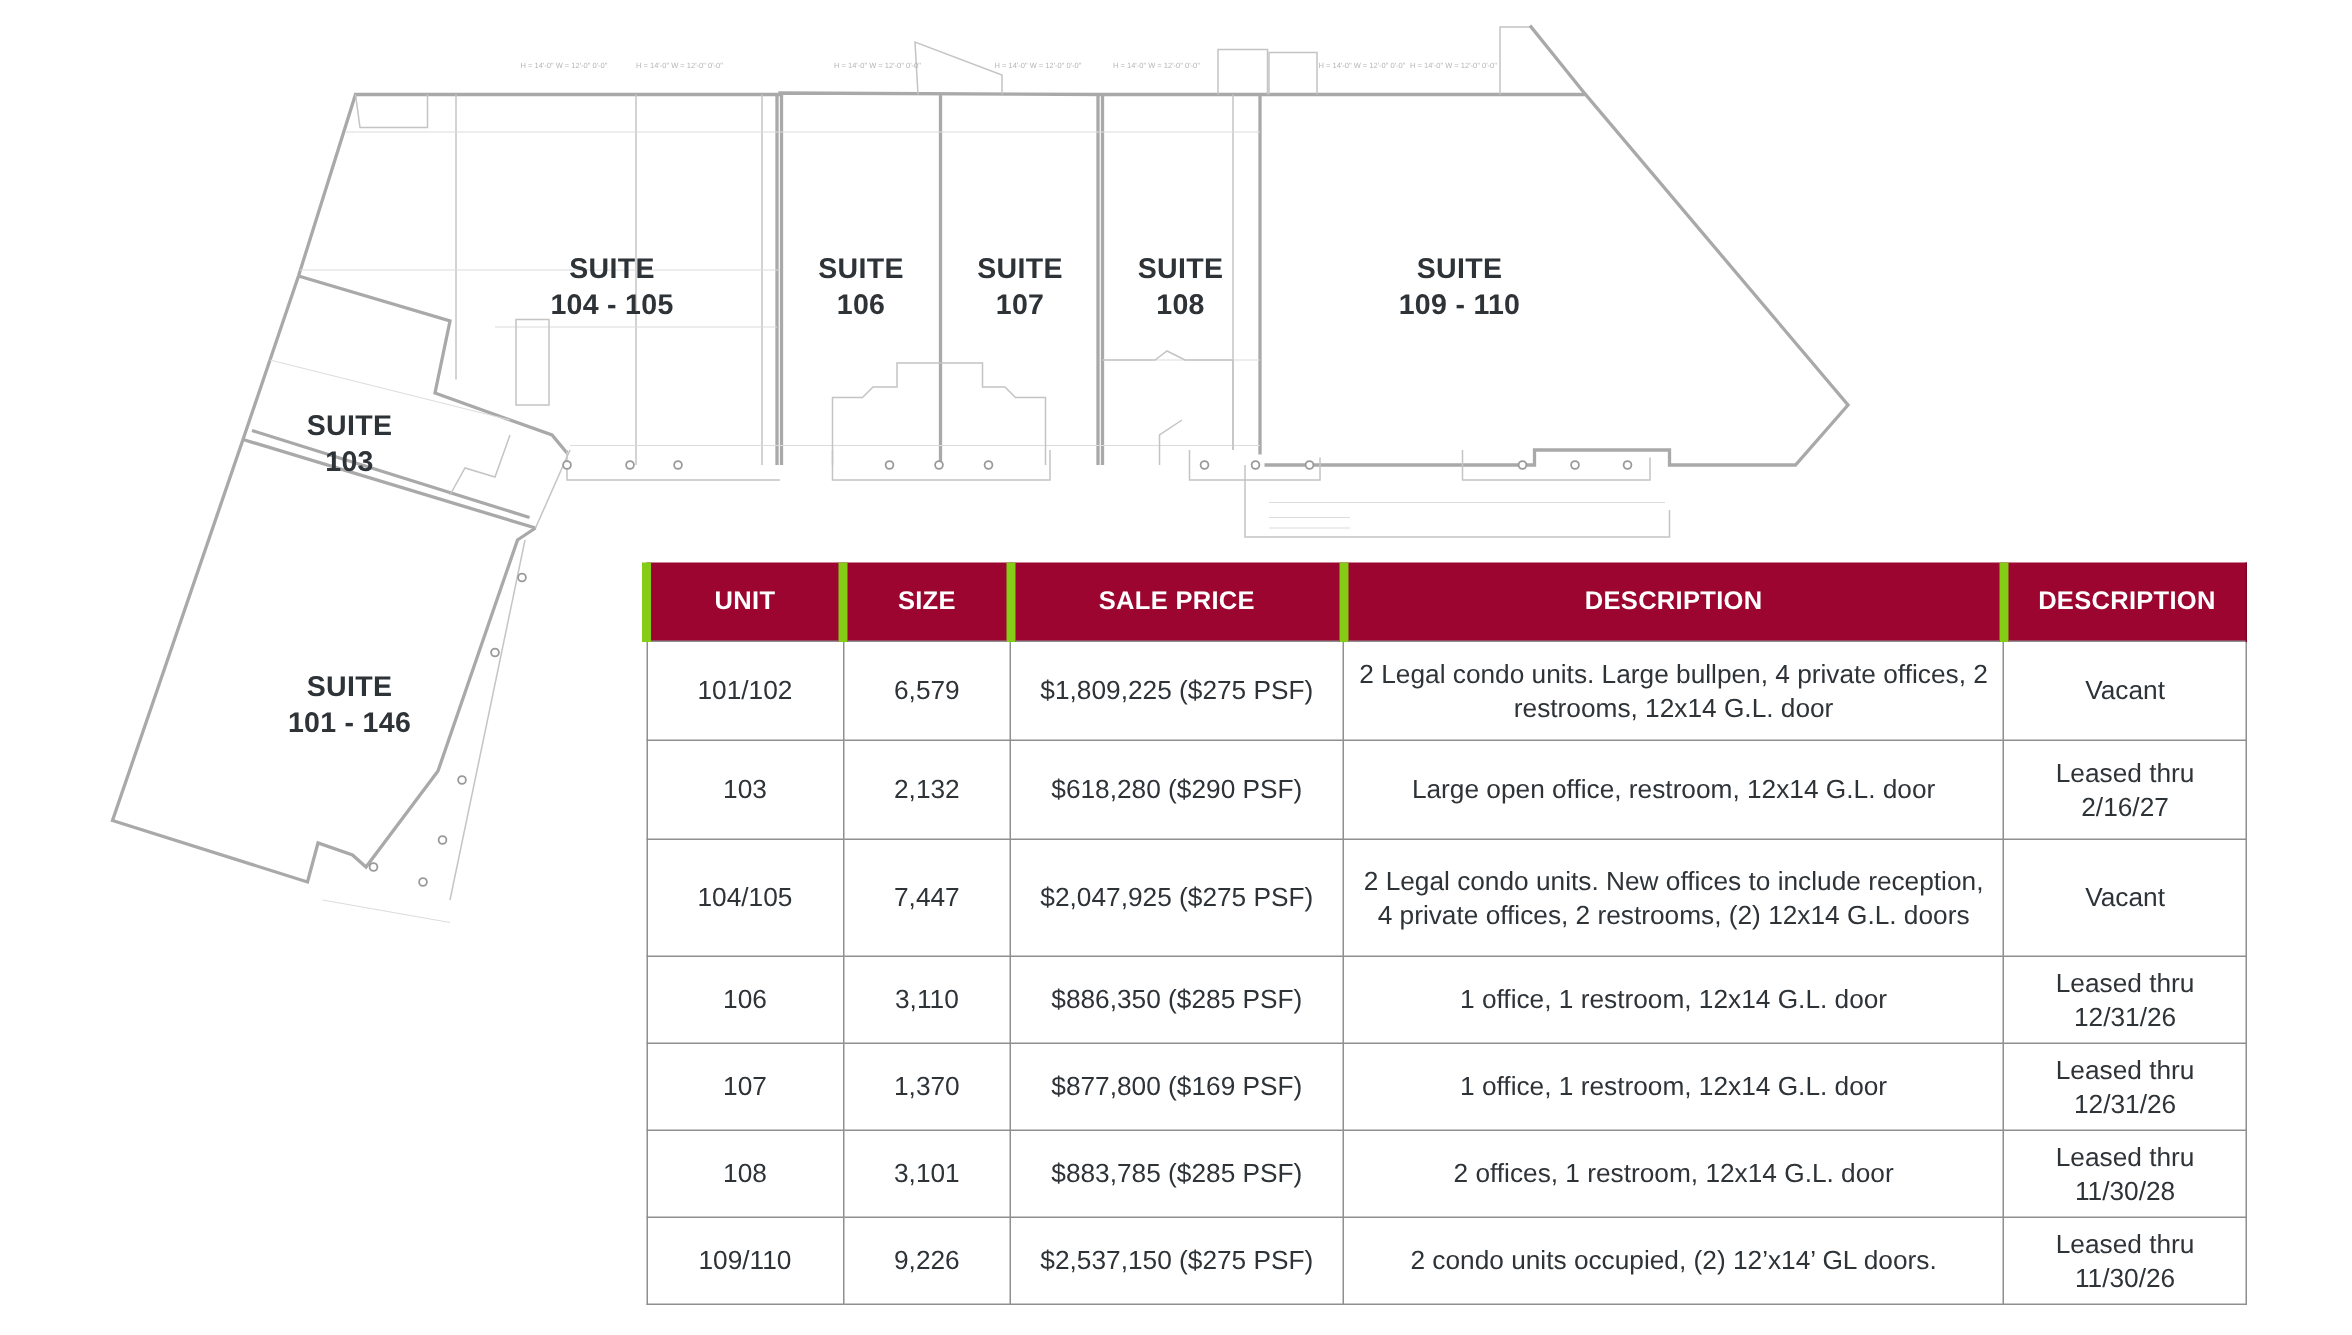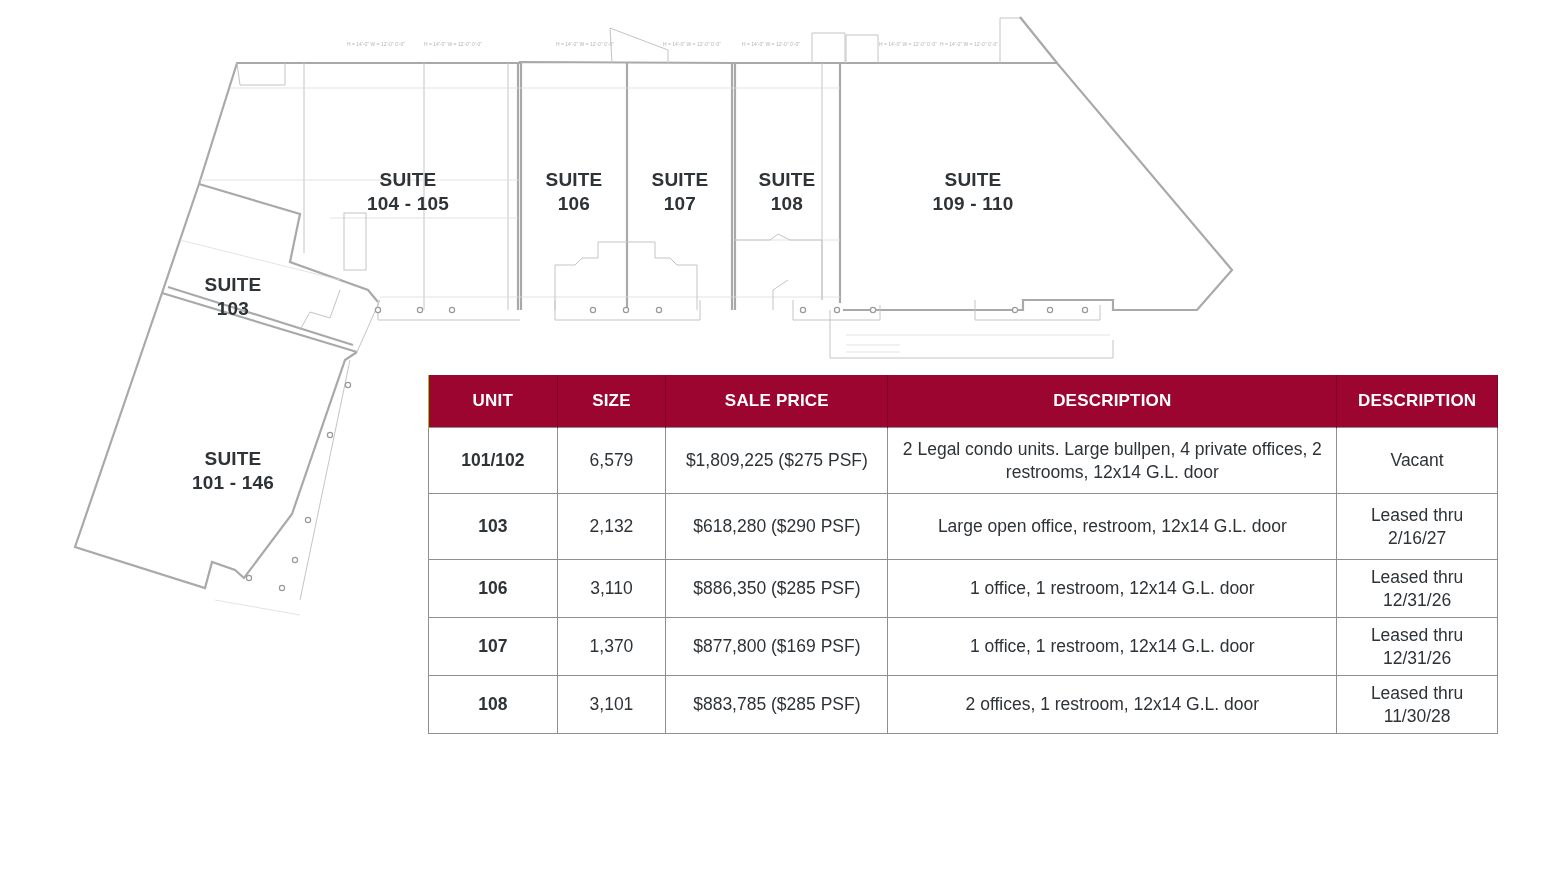--- a/index.html
+++ b/index.html
@@ -9,23 +9,23 @@
   .wall { fill:none; stroke:#a9a9a9; stroke-width:2.2; }
   .wall-thin { fill:none; stroke:#c4c4c4; stroke-width:1; }
   .wall-faint { fill:none; stroke:#dcdcdc; stroke-width:0.8; }
   .col { fill:#ffffff; stroke:#9a9a9a; stroke-width:1.2; }
   .suite-label { position:absolute; text-align:center; font-weight:bold; font-size:19px;
                  line-height:24px; color:#2e3338; letter-spacing:0.2px; white-space:nowrap; transform:translateX(-50%);margin-top:36px; }
   .door-note { position:absolute; font-size:5px; color:#b5b5b5; line-height:6px; text-align:center; transform:translateX(-50%); white-space:nowrap; }
 
   #unit-table { position:absolute; left:428px; top:375px; border-collapse:collapse; width:1070px; }
   #unit-table th { background:#9b0530; color:#ffffff; font-weight:bold; font-size:17px; height:52px; padding:0;
-                   border-left:1px solid #84cc16; border-right:1px solid #7d0427; text-align:center; letter-spacing:0.2px; }
+                   border-left:6px solid #84cc16; border-right:1px solid #7d0427; text-align:center; letter-spacing:0.2px; }
   #unit-table td { border:1.5px solid #8f8f8f; font-size:17.5px; color:#2e3338; padding:0 6px; line-height:23px; }
-  #unit-table td.c-unit { font-weight:bold; text-align:center; }
+  #unit-table td.c-unit { font-weight:normal; text-align:center; }
   #unit-table td.c-size, #unit-table td.c-price, #unit-table td.c-avail { text-align:center; }
   #unit-table td.c-desc { text-align:center; }
 </style>
 </head>
 <body>
 
 <svg id="floorplan" viewBox="0 0 1568 890" xmlns="http://www.w3.org/2000/svg">
 
   <g>
     <polyline class="wall" points="199,184 237,63 520,63 520,62 735,63 840,63 1057,63 1232,270 1197,310 1113,310 1113,300 1023,300 1023,310 843,310"></polyline>
@@ -163,20 +163,27 @@
       <tr style="height: 66px;">
         <td class="c-unit">103</td>
         <td class="c-size">2,132</td>
         <td class="c-price">$618,280 ($290 PSF)</td>
         <td class="c-desc">Large open office, restroom, 12x14 G.L. door</td>
         <td class="c-avail">
           <div>Leased thru</div>
           <div>2/16/27</div>
         </td>
       </tr>
+      <tr style="height: 78px;">
+        <td class="c-unit">104/105</td>
+        <td class="c-size">7,447</td>
+        <td class="c-price">$2,047,925 ($275 PSF)</td>
+        <td class="c-desc">2 Legal condo units. New offices to include reception, 4 private offices, 2 restrooms, (2) 12x14 G.L. doors</td>
+        <td class="c-avail">Vacant</td>
+      </tr>
       <tr style="height: 58px;">
         <td class="c-unit">106</td>
         <td class="c-size">3,110</td>
         <td class="c-price">$886,350 ($285 PSF)</td>
         <td class="c-desc">1 office, 1 restroom, 12x14 G.L. door</td>
         <td class="c-avail">
           <div>Leased thru</div>
           <div>12/31/26</div>
         </td>
       </tr>
@@ -193,14 +200,24 @@
       <tr style="height: 58px;">
         <td class="c-unit">108</td>
         <td class="c-size">3,101</td>
         <td class="c-price">$883,785 ($285 PSF)</td>
         <td class="c-desc">2 offices, 1 restroom, 12x14 G.L. door</td>
         <td class="c-avail">
           <div>Leased thru</div>
           <div>11/30/28</div>
         </td>
       </tr>
+      <tr style="height: 58px;">
+        <td class="c-unit">109/110</td>
+        <td class="c-size">9,226</td>
+        <td class="c-price">$2,537,150 ($275 PSF)</td>
+        <td class="c-desc">2 condo units occupied, (2) 12’x14’ GL doors.</td>
+        <td class="c-avail">
+          <div>Leased thru</div>
+          <div>11/30/26</div>
+        </td>
+      </tr>
     </tbody>
 </table>
 
 </body></html>

